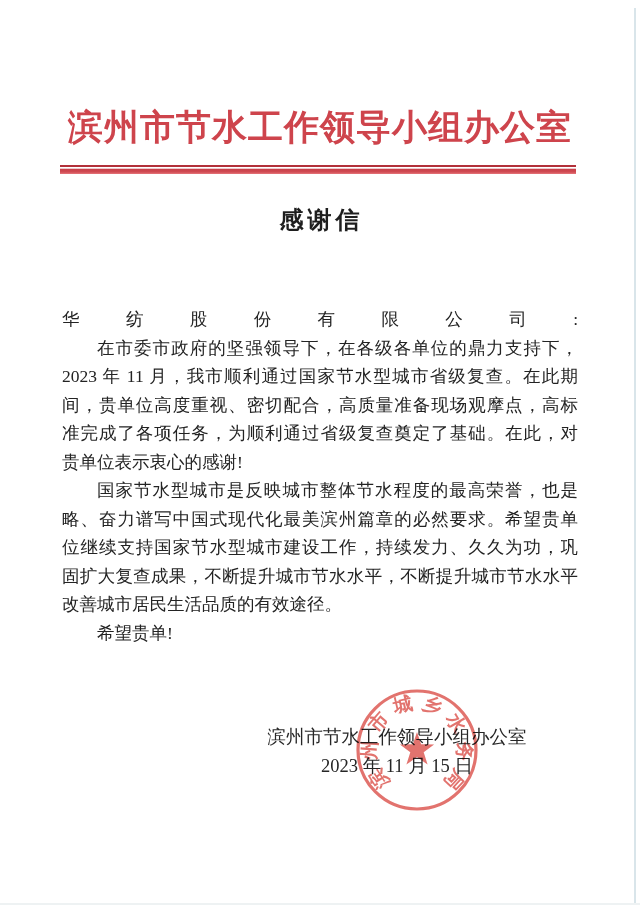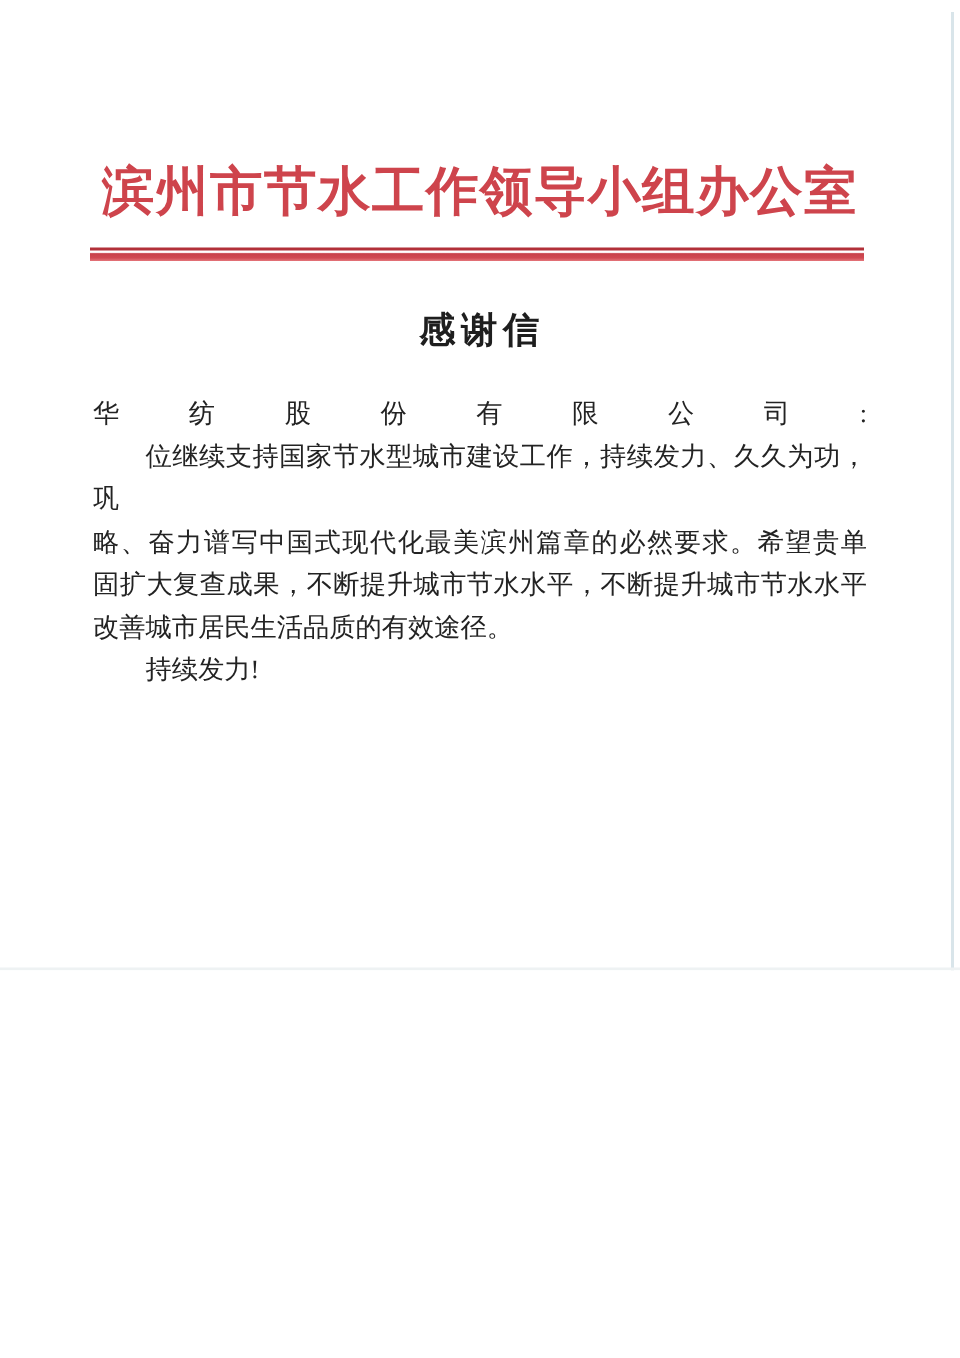--- a/index.html
+++ b/index.html
@@ -1,19 +1,19 @@
 <!DOCTYPE html>
 <html><head>
 <meta charset="utf-8">
 <style>
   html, body { margin: 0; padding: 0; background: #ffffff; }
   .page {
     position: relative;
     width: 640px;
-    height: 647px;
+    height: 905px;
     background: #ffffff;
     font-family: "Liberation Serif", "DejaVu Serif", serif;
     color: #232323;
     overflow: hidden;
   }
   
   .edge-right {
     position: absolute; left: 634px; top: 8px; width: 2px; height: 897px;
     background: #d9e5ea;
   }
@@ -51,21 +51,21 @@
     line-height: 28.5px;
   }
   .para { margin: 0; }
   .body-line {
     text-align: justify;
     text-align-last: justify;
     text-justify: inter-character;
   }
   .para .body-line:first-child { text-indent: 2em; }
   .para .body-line:last-child { text-align-last: left; }
-  .greeting { text-align: right; }
+  .greeting { text-align: right; margin-top: 44px; }
   
   .signature {
     position: absolute; top: 723px; left: 397px;
     transform: translateX(-50%);
     text-align: center;
     font-size: 18.5px;
     line-height: 29px;
     white-space: nowrap;
     color: #262626;
   }
@@ -92,27 +92,35 @@
 
   <div class="org-title">滨州市节水工作领导小组办公室</div>
 
   <div class="red-rule"></div>
 
   <div class="letter-title">感 谢 信</div>
 
   <div class="body-block">
     <div class="body-line greeting">华纺股份有限公司:</div>
     <div class="para">
+        <div class="body-line">在市委市政府的坚强领导下，在各级各单位的鼎力支持下，</div>
+        <div class="body-line">2023 年 11 月，我市顺利通过国家节水型城市省级复查。在此期</div>
+        <div class="body-line">间，贵单位高度重视、密切配合，高质量准备现场观摩点，高标</div>
+        <div class="body-line">准完成了各项任务，为顺利通过省级复查奠定了基础。在此，对</div>
+        <div class="body-line">贵单位表示衷心的感谢!</div>
+      </div>
+    <div class="para">
+        <div class="body-line">国家节水型城市是反映城市整体节水程度的最高荣誉，也是</div>
+        <div class="body-line">略、奋力谱写中国式现代化最美滨州篇章的必然要求。希望贵单</div>
         <div class="body-line">位继续支持国家节水型城市建设工作，持续发力、久久为功，巩</div>
-        <div class="body-line">略、奋力谱写中国式现代化最美滨州篇章的必然要求。希望贵单</div>
         <div class="body-line">固扩大复查成果，不断提升城市节水水平，不断提升城市节水水平</div>
         <div class="body-line">改善城市居民生活品质的有效途径。</div>
       </div>
     <div class="para">
-        <div class="body-line">持续发力!</div>
+        <div class="body-line">希望贵单!</div>
       </div>
   </div>
 
   <div class="signature">
     <div>滨州市节水工作领导小组办公室</div>
     <div>2023 年 11 月 15 日</div>
   </div>
 
   <svg class="seal" width="160" height="160" viewBox="0 0 160 160">
     <defs>

